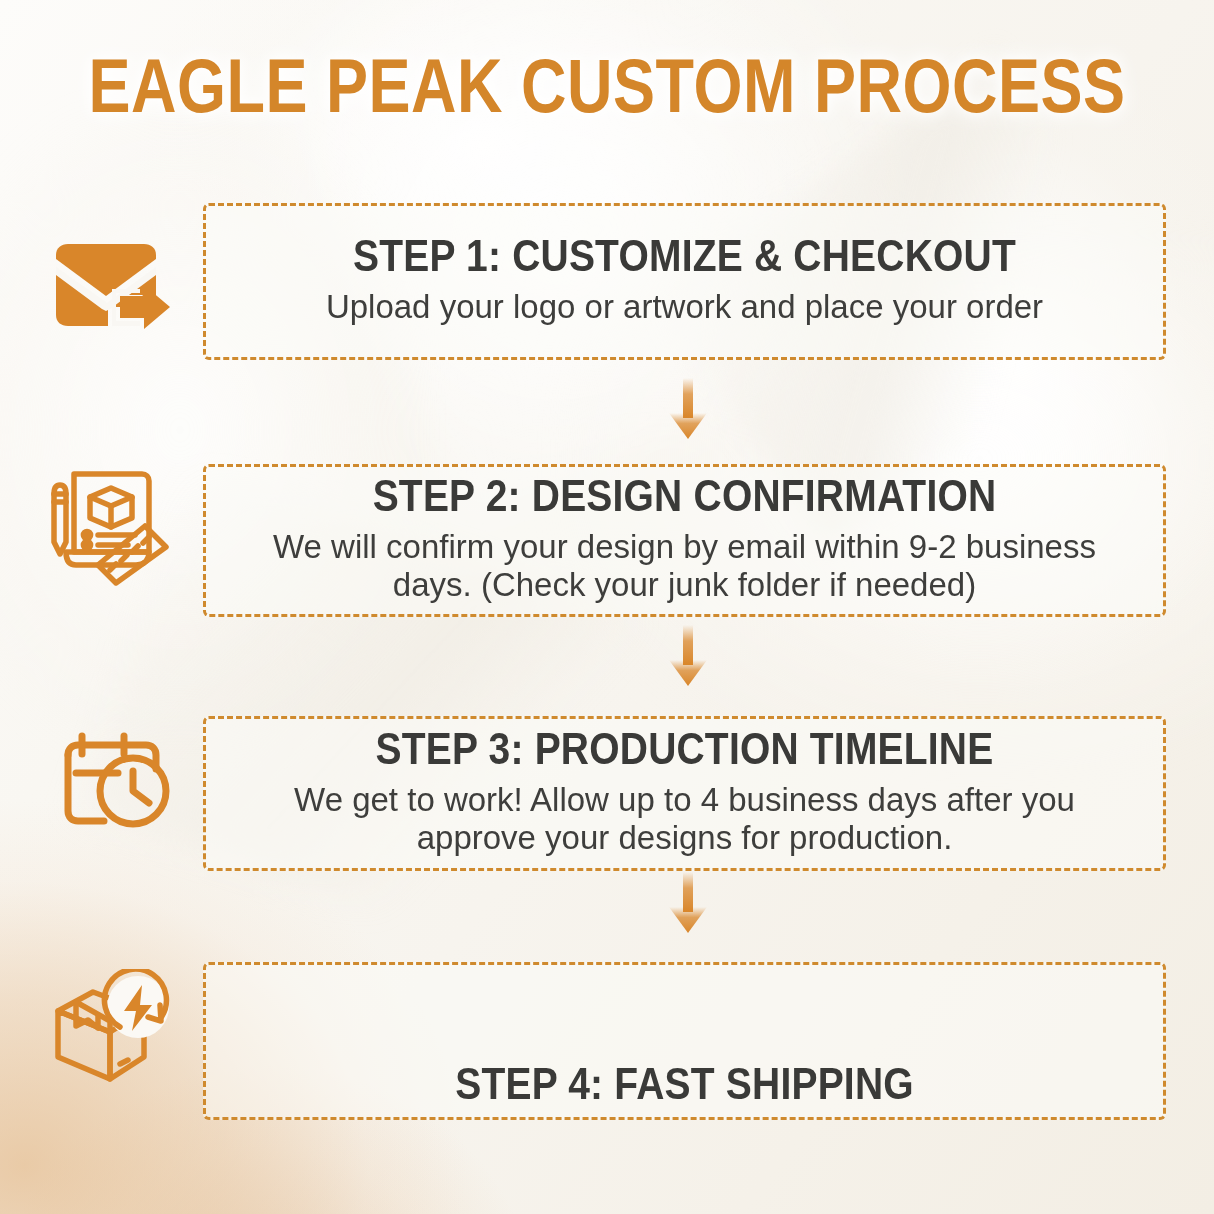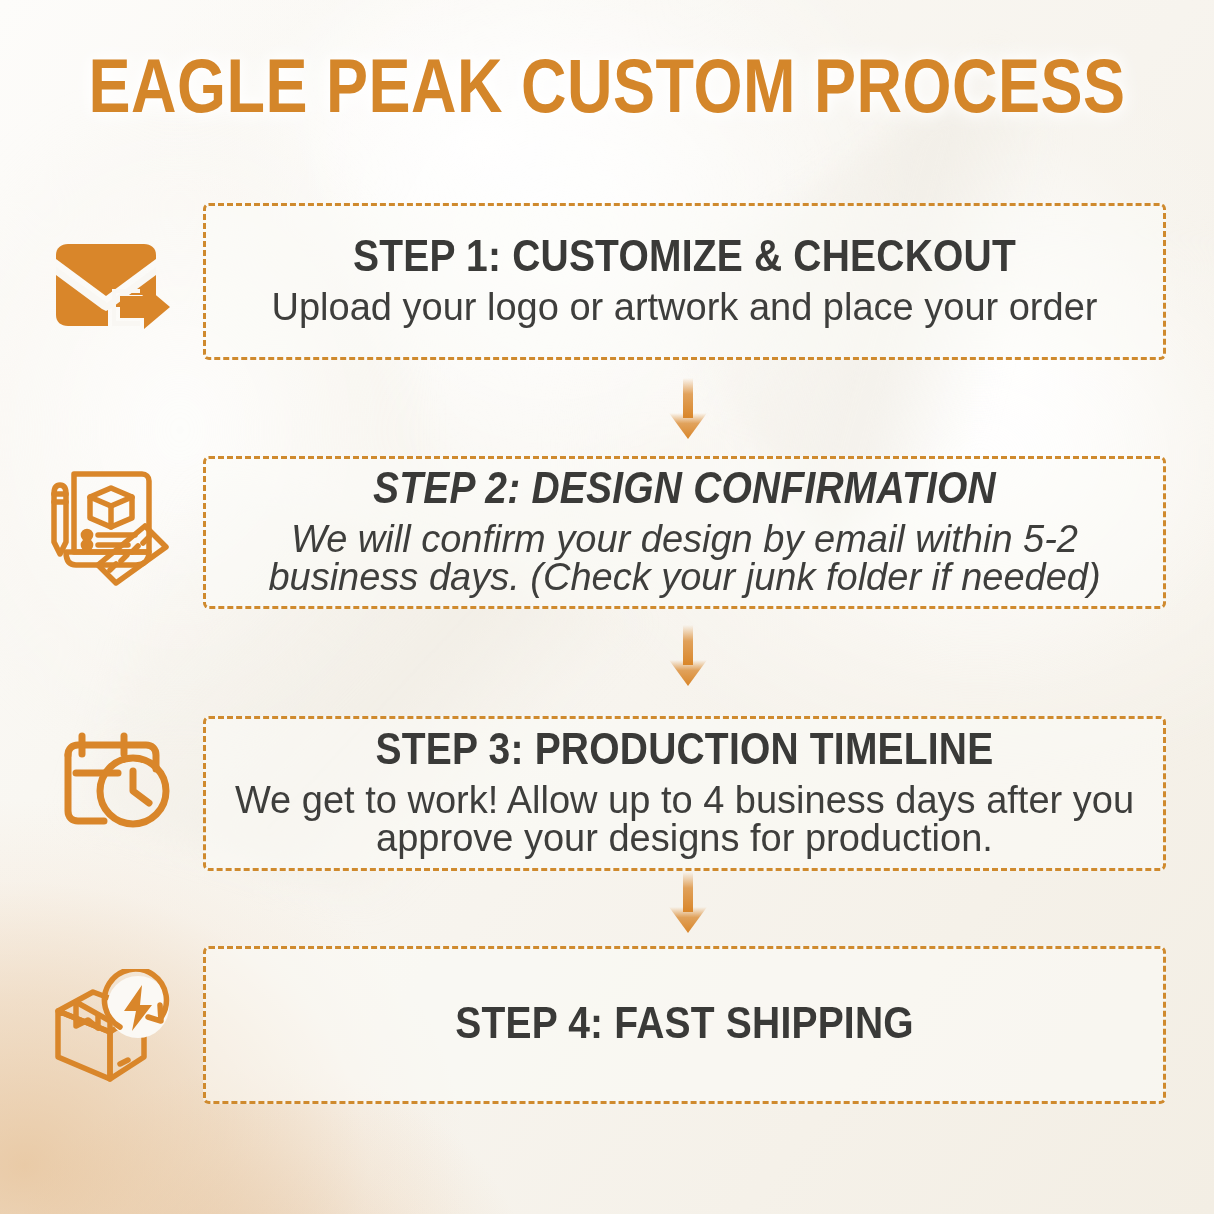--- a/index.html
+++ b/index.html
@@ -138,21 +138,21 @@
     text-align: center;
     white-space: nowrap;
     transform: scale(1.0, 1.12);
     font-stretch: condensed;
   }
 
   .step-desc {
     margin-top: 9px;
     font-family: "Liberation Sans", sans-serif;
     font-weight: 400;
-    font-size: 38px;
+    font-size: 33px;
     line-height: 38px;
     color: #3e3e3c;
     text-align: center;
   }
 
   
   .arrow {
     position: absolute;
     left: 664px;
     width: 48px;
@@ -224,23 +224,23 @@
             <path d="M8 30 C8 24 10 21 14 21 C18 21 20 24 20 30"></path>
             <path d="M8 38 L20 38"></path>
             <path d="M99 62 L120 83 L70 119 L52 101 Z"></path>
             <path d="M103 73 L97 79"></path>
             <path d="M92 82 L86 88"></path>
             <path d="M81 91 L75 97"></path>
             <path d="M70 100 L64 106"></path>
           </g>
         </svg>
       </div>
-      <div class="step-box" style="top:4px; height:153px;font-style:italic;">
+      <div class="step-box" style="top:12px; height:153px;">
         <div class="step-title">STEP 2: DESIGN CONFIRMATION</div>
-        <div class="step-desc">We will confirm your design by email within 5-2 business days. (Check your junk folder if needed)</div>
+        <div class="step-desc">We will confirm your design by email within 9-2 business days. (Check your junk folder if needed)</div>
       </div>
     </div>
 
     <div class="arrow" style="top:625px;">
       <svg class="ico" width="48" height="62" viewBox="0 0 48 62" xmlns="http://www.w3.org/2000/svg">
         <defs>
           <linearGradient id="agrad2" x1="0" y1="0" x2="0" y2="1">
             <stop offset="0%" stop-color="#d9862a" stop-opacity="0"></stop>
             <stop offset="40%" stop-color="#d9862a" stop-opacity="0.75"></stop>
             <stop offset="100%" stop-color="#d9862a" stop-opacity="1"></stop>
@@ -297,19 +297,19 @@
             <path d="M72 95 L80 91"></path>
           </g>
           <circle cx="90" cy="38" r="31" fill="#fbf9f5"></circle>
           <g fill="none" stroke="#d9862a" stroke-width="5.5" stroke-linecap="round" stroke-linejoin="round">
             <path d="M72 58 A31 31 0 1 1 112 50"></path>
             <path d="M112 36 L113 52 L100 48"></path>
           </g>
           <path d="M94 16 L76 42 L88 42 L84 62 L104 36 L92 36 Z" fill="#d9862a"></path>
         </svg>
       </div>
-      <div class="step-box" style="top:0px; height:158px;">
+      <div class="step-box" style="top:16px; height:158px;justify-content:flex-end;">
         <div class="step-title">STEP 4: FAST SHIPPING</div>
       </div>
     </div>
 
   </div>
 </div>
 
 </body></html>

